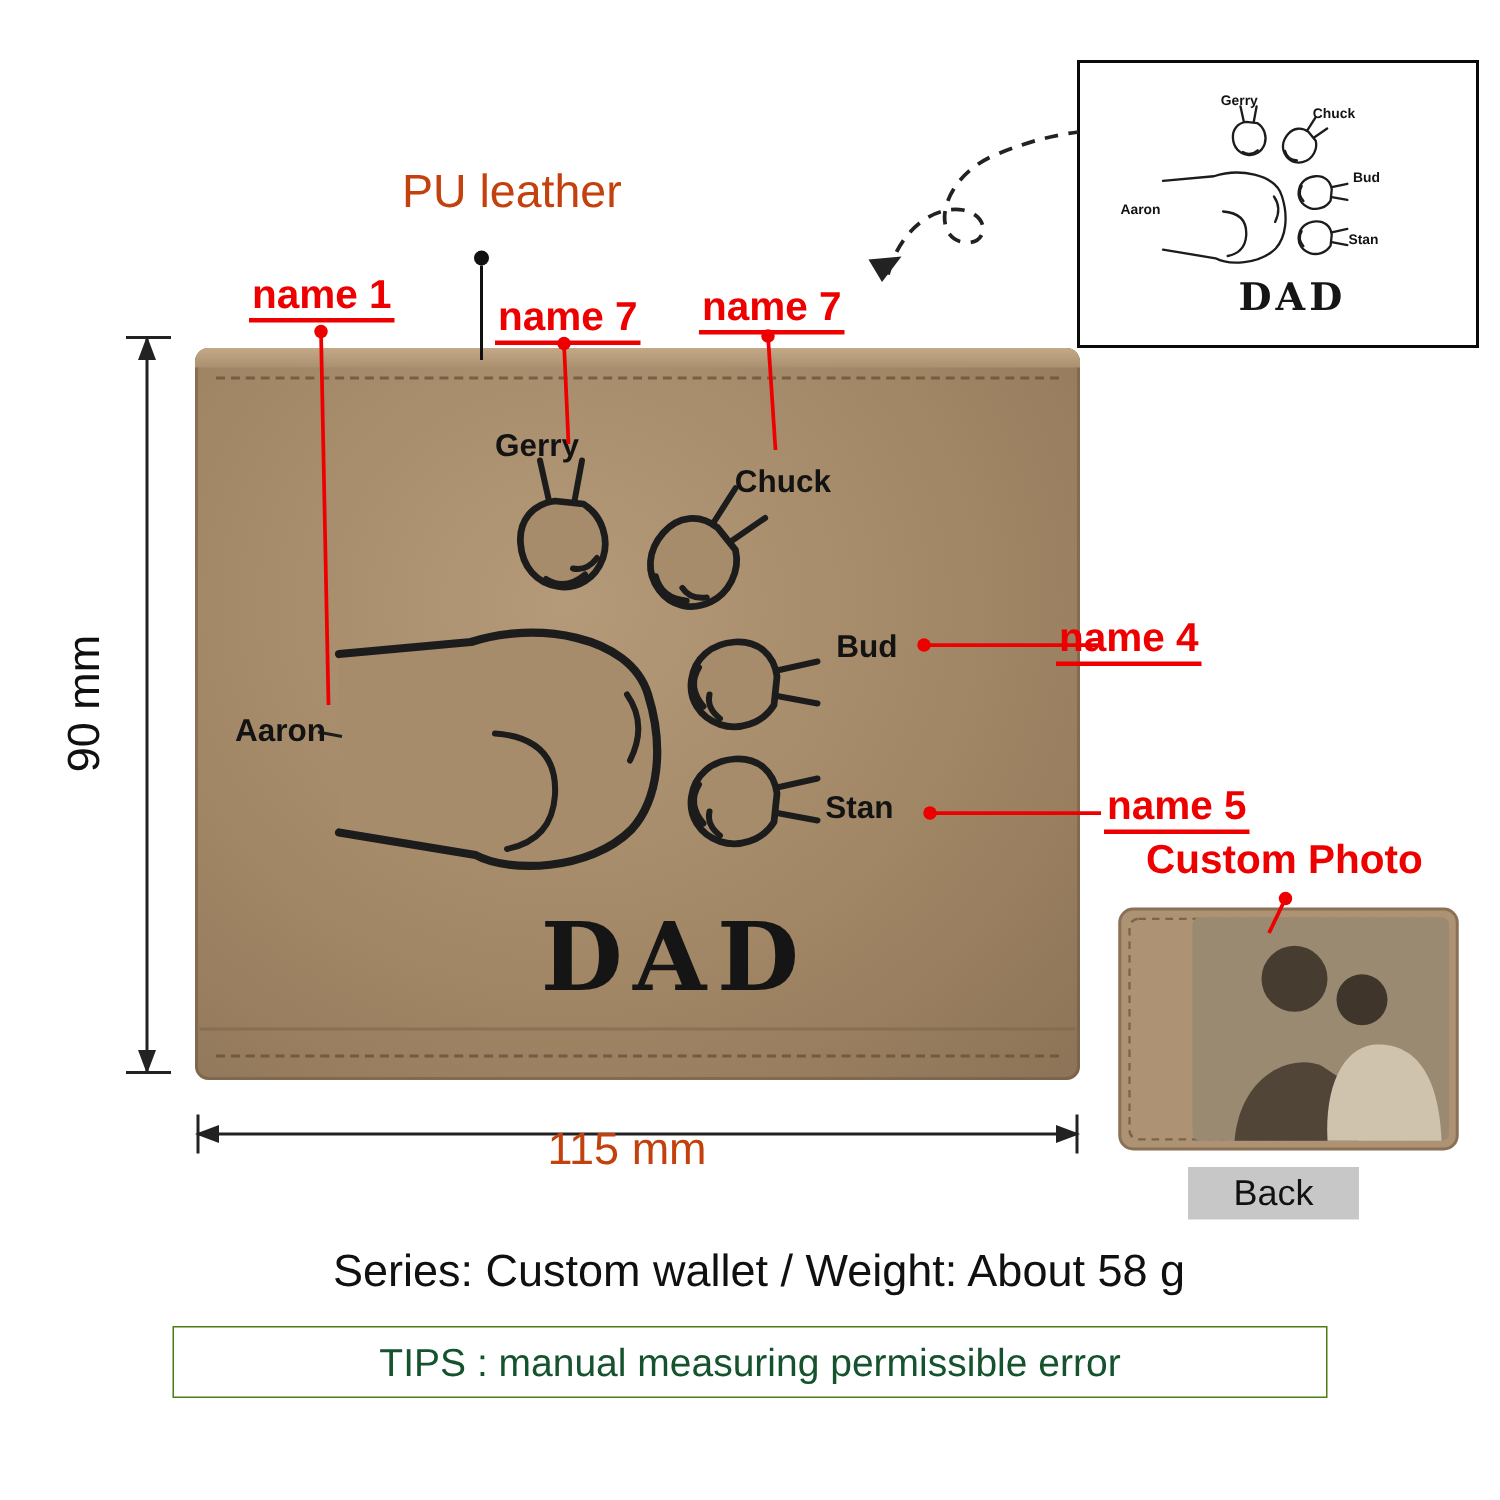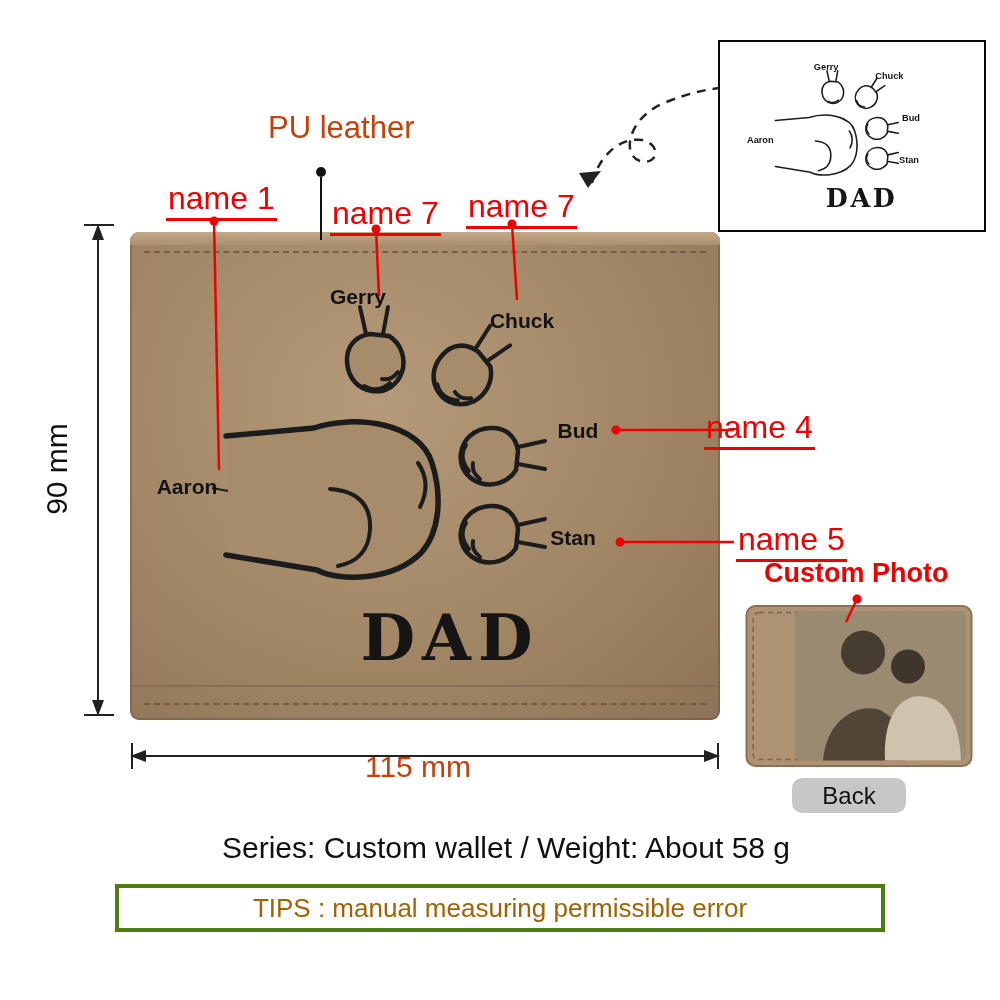--- a/index.html
+++ b/index.html
@@ -1,37 +1,37 @@
 <!DOCTYPE html>
 <html><head>
 <meta charset="utf-8">
 <style>
   html,body{margin:0;padding:0;background:#fff;font-family:"Liberation Sans",sans-serif;}
   .stage{position:relative;width:1000px;height:1000px;background:#ffffff;overflow:hidden;}
   .abs{position:absolute;}
 
   .material-label{left:268px;top:110px;font-size:31px;color:#c2410c;}
 
-  .rlabel{position:absolute;color:#ee0000;font-weight:400;font-size:32px;line-height:1.05;
+  .rlabel{position:absolute;color:#ee0000;font-weight:700;font-size:27px;line-height:1.05;
           border-bottom:3px solid #ee0000;padding:0 2px 2px;}
   .pos-n1{left:166px;top:182px}
   .pos-n2{left:330px;top:197px}
   .pos-n3{left:466px;top:190px}
   .pos-n4{left:704px;top:411px}
   .pos-n5{left:736px;top:523px}
   .custom-photo{left:764px;top:558px;color:#ee0000;font-weight:700;font-size:27px;}
 
   .dim-90{left:-4px;top:452px;width:122px;text-align:center;font-size:30px;color:#101010;transform:rotate(-90deg);}
   .dim-115{left:348px;top:750px;width:140px;text-align:center;font-size:30px;color:#c2410c;}
 
   .series{left:12px;right:0;top:831px;text-align:center;font-size:30px;color:#101010;}
-  .tips{left:115px;top:884px;width:770px;height:48px;border:4px solid #4d7c0f;box-sizing:border-box;
-        display:flex;align-items:center;justify-content:center;font-size:26px;color:#a16207;}
-
-  .back-btn{left:792px;top:778px;width:114px;height:35px;background:#c7c7c7;border-radius:10px;
+  .tips{left:115px;top:884px;width:770px;height:48px;border:1px solid #4d7c0f;box-sizing:border-box;
+        display:flex;align-items:center;justify-content:center;font-size:26px;color:#14532d;}
+
+  .back-btn{left:792px;top:778px;width:114px;height:35px;background:#c7c7c7;border-radius:0;
             display:flex;align-items:center;justify-content:center;font-size:24px;color:#111;}
 
   .inset{left:718px;top:40px;width:268px;height:192px;background:#ffffff;border:2px solid #0a0a0a;box-sizing:border-box;}
 
   .wallet{left:130px;top:232px;width:590px;height:488px;border-radius:9px;
           background:radial-gradient(ellipse at 42% 35%, #b59a79, #a28766 55%, #8d7357);
           box-shadow:inset 0 0 0 2px rgba(92,72,50,.35);}
   .wallet .band{position:absolute;left:0;top:0;right:0;height:13px;border-radius:9px 9px 0 0;
                 background:linear-gradient(#c3a986,#ab9070);}
   .wallet .stitch{position:absolute;left:14px;right:14px;height:0;border-top:2px dashed #64503a;opacity:.75;}

